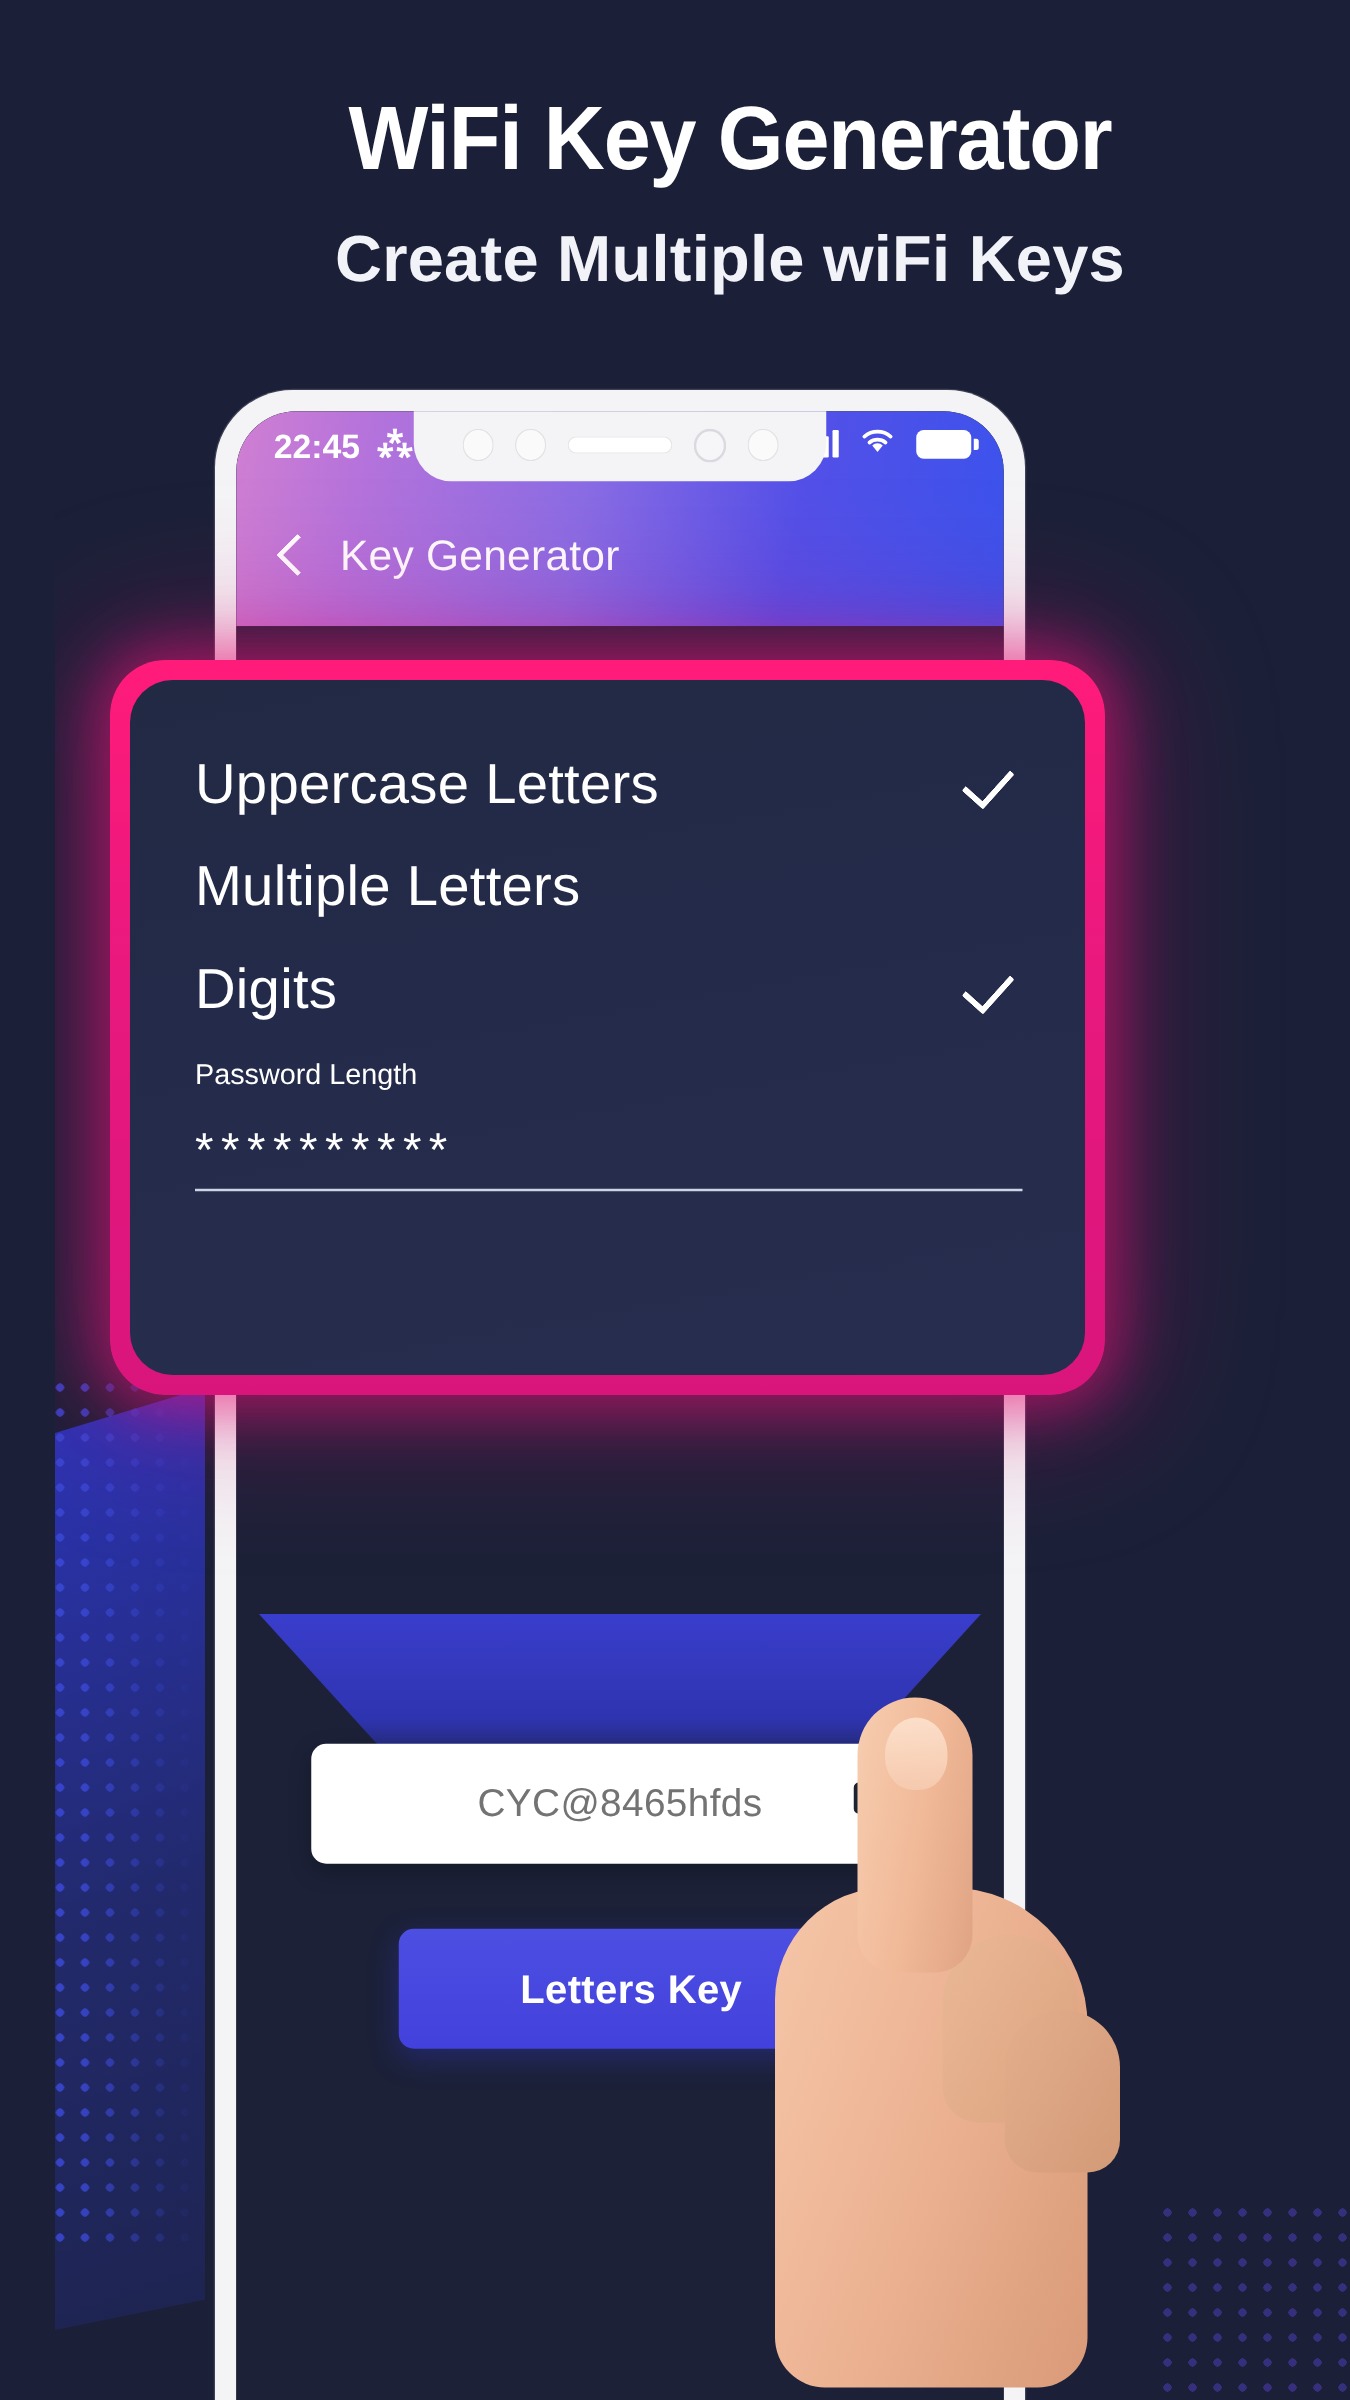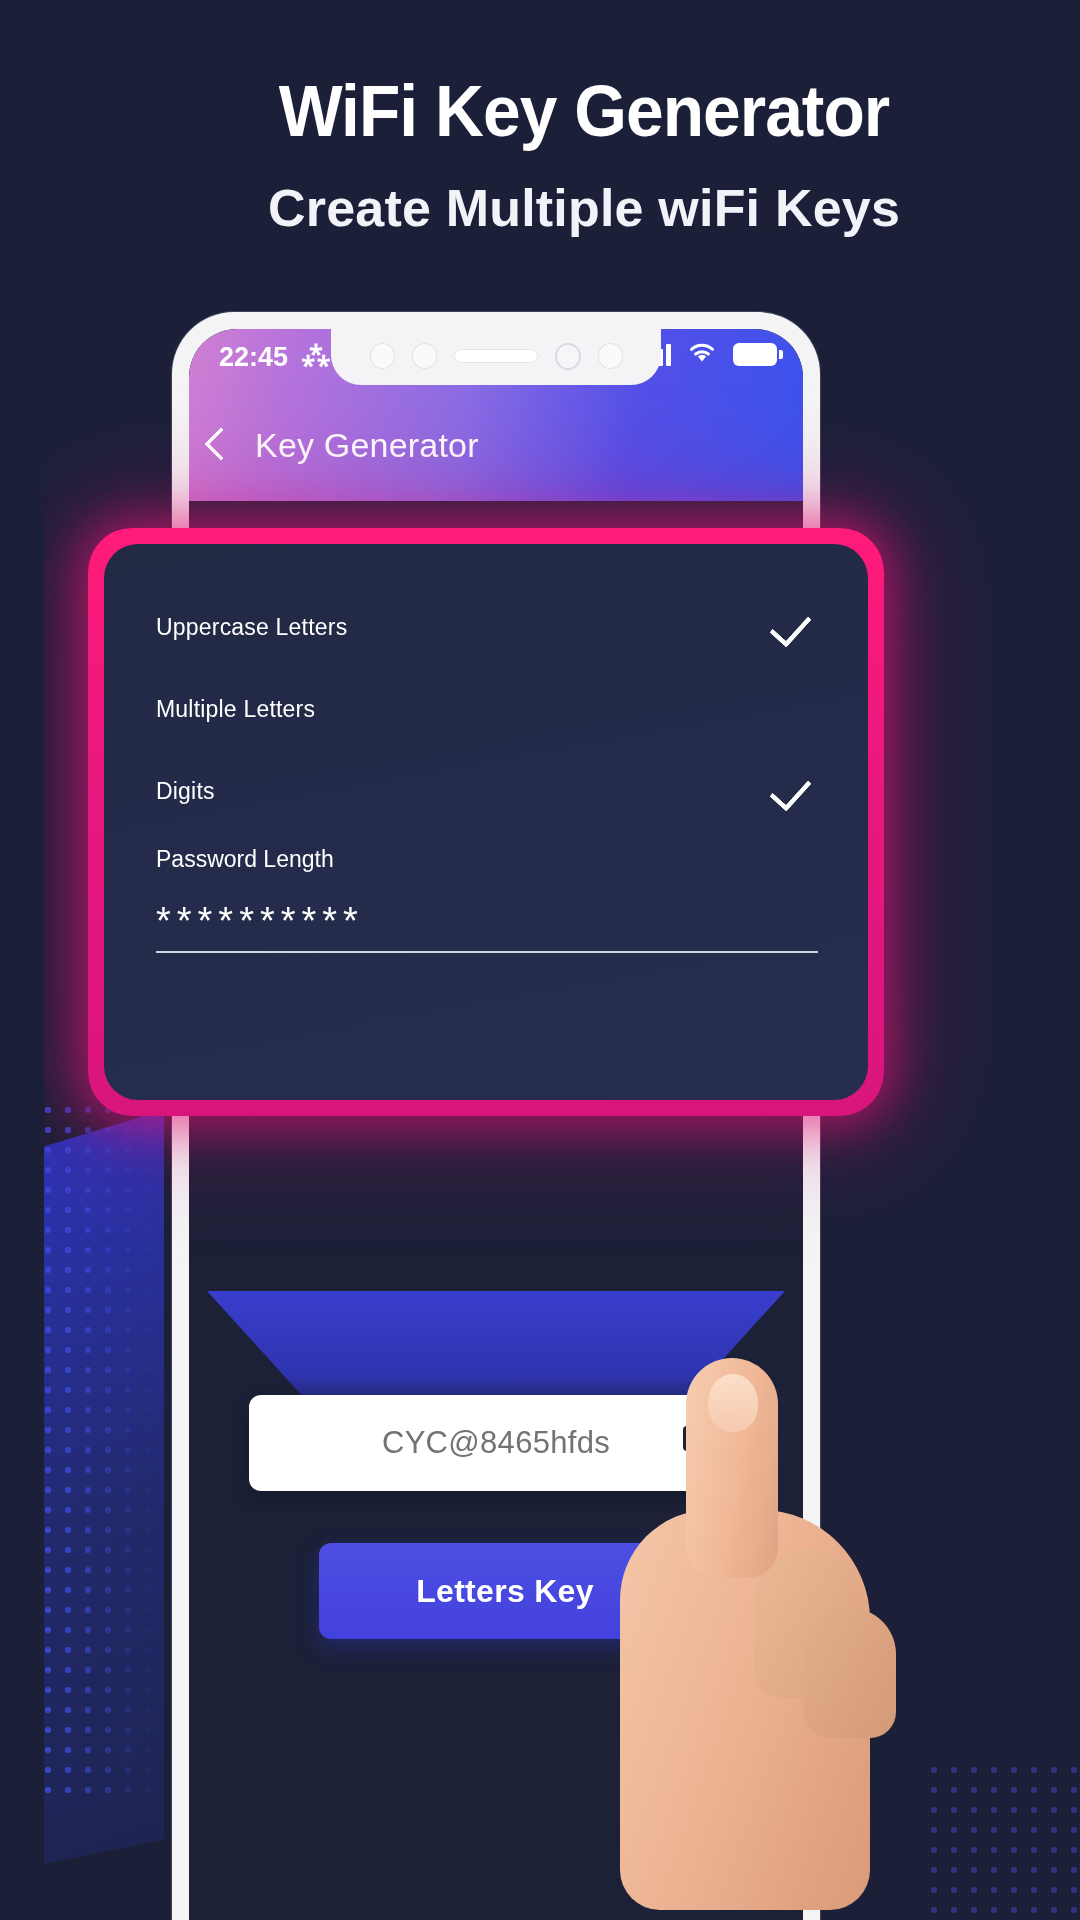--- a/index.html
+++ b/index.html
@@ -122,21 +122,21 @@
     background: #f4f4f6;
     border-radius: 0 0 30px 30px;
     display: flex; align-items: center; justify-content: center; gap: 17px;
   }
   .notch .dot  { width: 25px; height: 26px; border-radius: 50%; background: #fafafa; box-shadow: inset 0 0 0 1px #e2e2e6; }
   .notch .bar  { width: 84px; height: 14px; border-radius: 8px; background: #fff; box-shadow: inset 0 0 0 1px #e6e6ea; }
   .notch .cam  { width: 26px; height: 27px; border-radius: 50%; background: #f6f6f8; box-shadow: inset 0 0 0 2px #d9d9df; }
 
   .nav-row {
     position: absolute; bottom: 0; left: 0; width: 100%; height: 112px;
-    display: flex; align-items: center; padding-left: 16px; gap: 30px;
+    display: flex; align-items: center; padding-left: 33px; gap: 30px;
   }
   .back-chevron {
     width: 20px; height: 34px; position: relative; flex: 0 0 auto;
   }
   .back-chevron::before {
     content: ""; position: absolute; left: 4px; top: 4px;
     width: 20px; height: 20px;
     border-left: 4px solid #fff; border-bottom: 4px solid #fff;
     transform: rotate(45deg);
     border-radius: 1px;
@@ -241,21 +241,21 @@
     width: 764px; height: 556px;
     border-radius: 34px;
     background: linear-gradient(170deg, #222943 0%, #242b4a 40%, #262d4e 100%);
     padding: 42px 52px 0 52px;
     overflow: hidden;
   }
   .opt-row {
     height: 82px;
     display: flex; align-items: center; justify-content: space-between;
   }
-  .opt-label { color: #ffffff; font-size: 23px; font-weight: 400; letter-spacing: .2px; }
+  .opt-label { color: #ffffff; font-size: 45px; font-weight: 400; letter-spacing: .2px; }
   .check {
     width: 44px; height: 44px; position: relative; flex: 0 0 auto;
   }
   .check::after {
     content: ""; position: absolute; left: 7px; top: 2px;
     width: 18px; height: 33px;
     border-right: 5px solid #ffffff; border-bottom: 5px solid #ffffff;
     transform: rotate(42deg);
     border-radius: 2px;
   }

